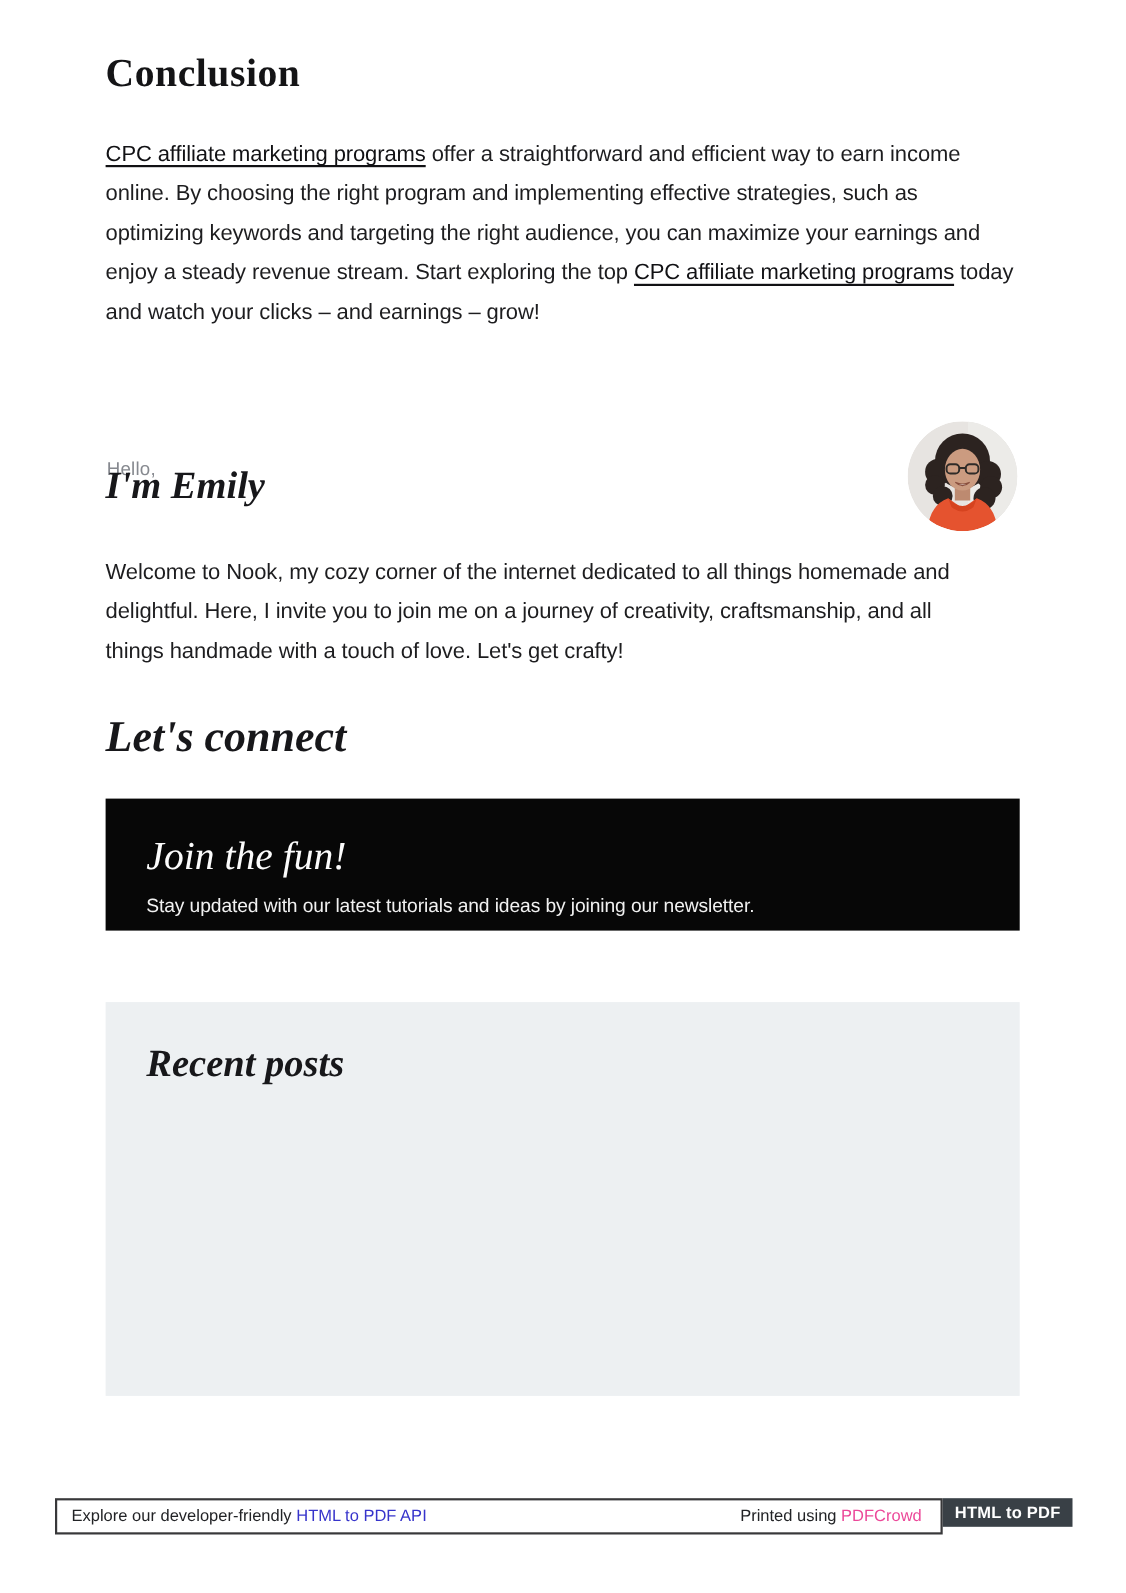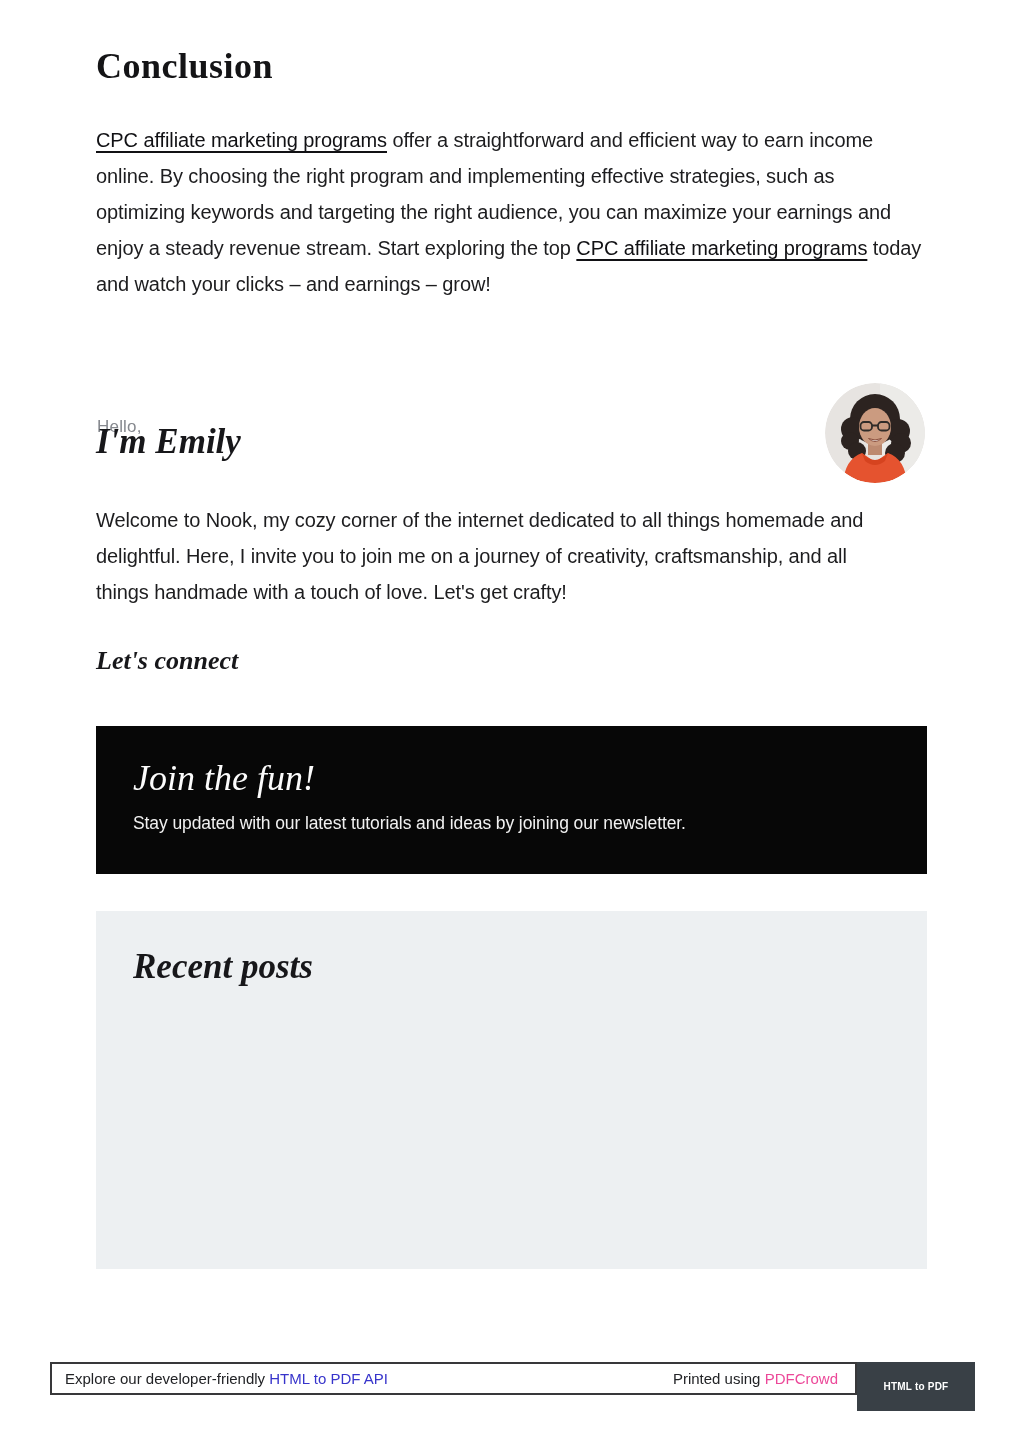--- a/index.html
+++ b/index.html
@@ -27,21 +27,21 @@
   .h-emily {
     position: absolute; left: 96px; top: 422px;
     font-family: "Liberation Serif", serif;
     font-style: italic; font-weight: bold;
     font-size: 35px; color: #17171a; margin: 0;
   }
   .h-connect {
     position: absolute; left: 96px; top: 646px;
     font-family: "Liberation Serif", serif;
     font-style: italic; font-weight: bold;
-    font-size: 26px; color: #17171a; margin: 0;
+    font-size: 40px; color: #17171a; margin: 0;
   }
 
   
   .para {
     position: absolute; left: 96px; width: 832px;
     font-size: 20px; line-height: 36px; color: #1d1d1f;
     margin: 0; letter-spacing: -0.1px;
   }
   .p-conclusion { top: 122px; }
   .p-bio { top: 502px; width: 800px; }
@@ -57,21 +57,21 @@
   .avatar {
     position: absolute; left: 825px; top: 383px;
     width: 100px; height: 100px; border-radius: 50%;
     overflow: hidden;
   }
   .avatar svg { display: block; width: 100%; height: 100%; }
 
   
   .banner {
     position: absolute; left: 96px; top: 726px;
-    width: 831px; height: 148px;
+    width: 831px; height: 120px;
     background: #070707; color: #ffffff;
     box-sizing: border-box; padding: 31px 37px 0 37px;
   }
   .banner-title {
     font-family: "Liberation Serif", serif;
     font-style: italic; font-weight: normal;
     font-size: 36px; margin: 0; color: #fcfcfc;
   }
   .banner-subtitle {
     font-size: 17.5px; margin: 14px 0 0 0; color: #f1f1f1;
@@ -97,23 +97,23 @@
     width: 807px; height: 33px;
     background: #ffffff;
     border: 2px solid #38383a; box-sizing: border-box;
     display: flex; align-items: center; justify-content: space-between;
     padding: 0 17px 0 13px;
     font-size: 15px; color: #222326;
   }
   .footer-box a { text-decoration: none; cursor: pointer; }
   .footer-btn {
     position: absolute; left: 857px; top: 1362px;
-    width: 118px; height: 49px;
+    width: 118px; height: 26px;
     display: flex; align-items: center; justify-content: center;
-    font-size: 10px; font-weight: bold; color: #ffffff;
+    font-size: 15px; font-weight: bold; color: #ffffff;
     cursor: pointer; letter-spacing: 0.2px;
   }
 </style>
 </head>
 <body>
 
 <div class="page">
 
   <h1 class="h-conclusion">Conclusion</h1>
 

